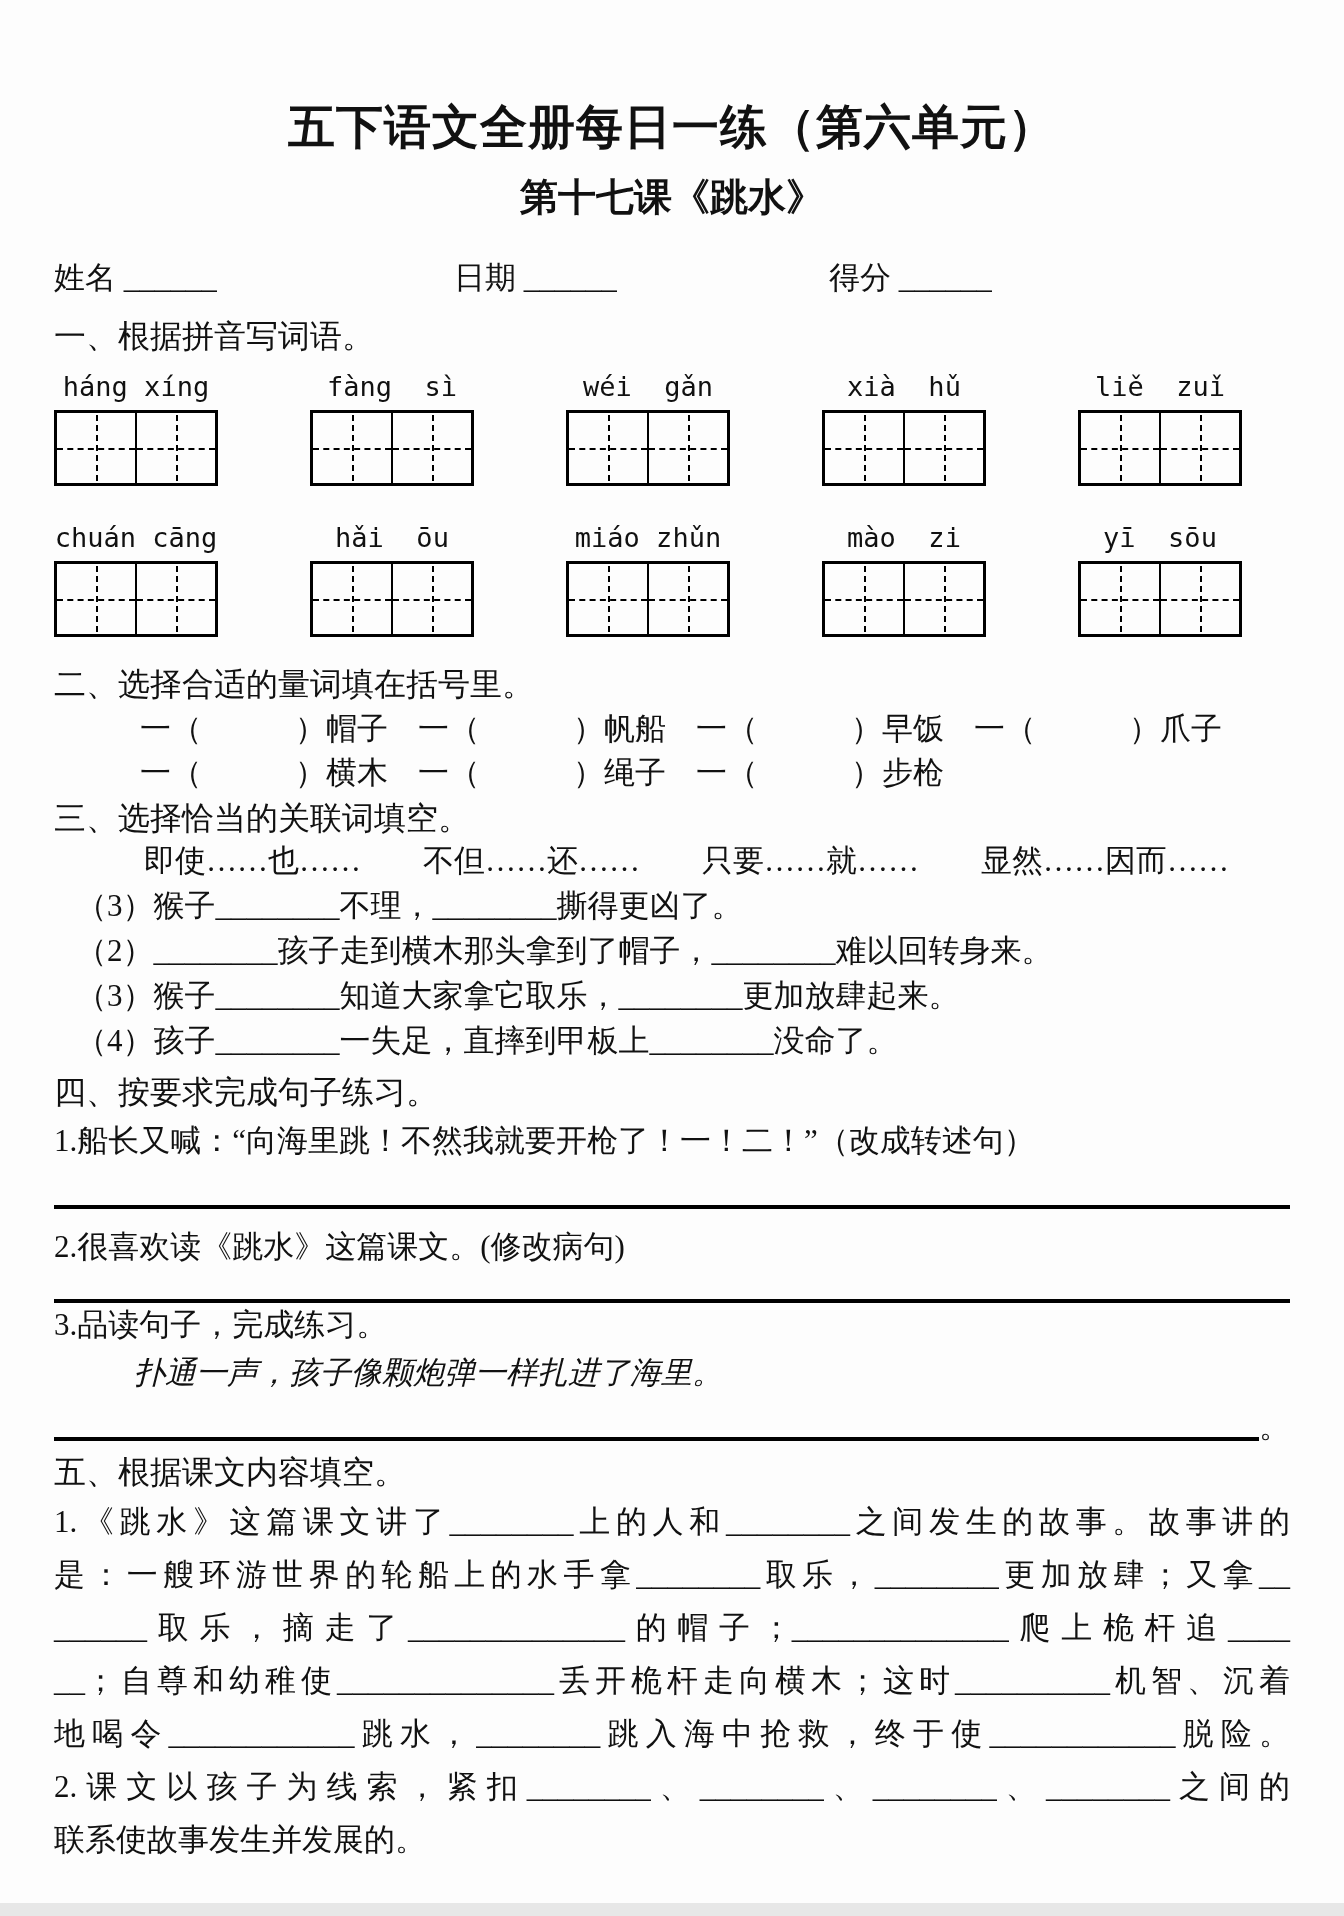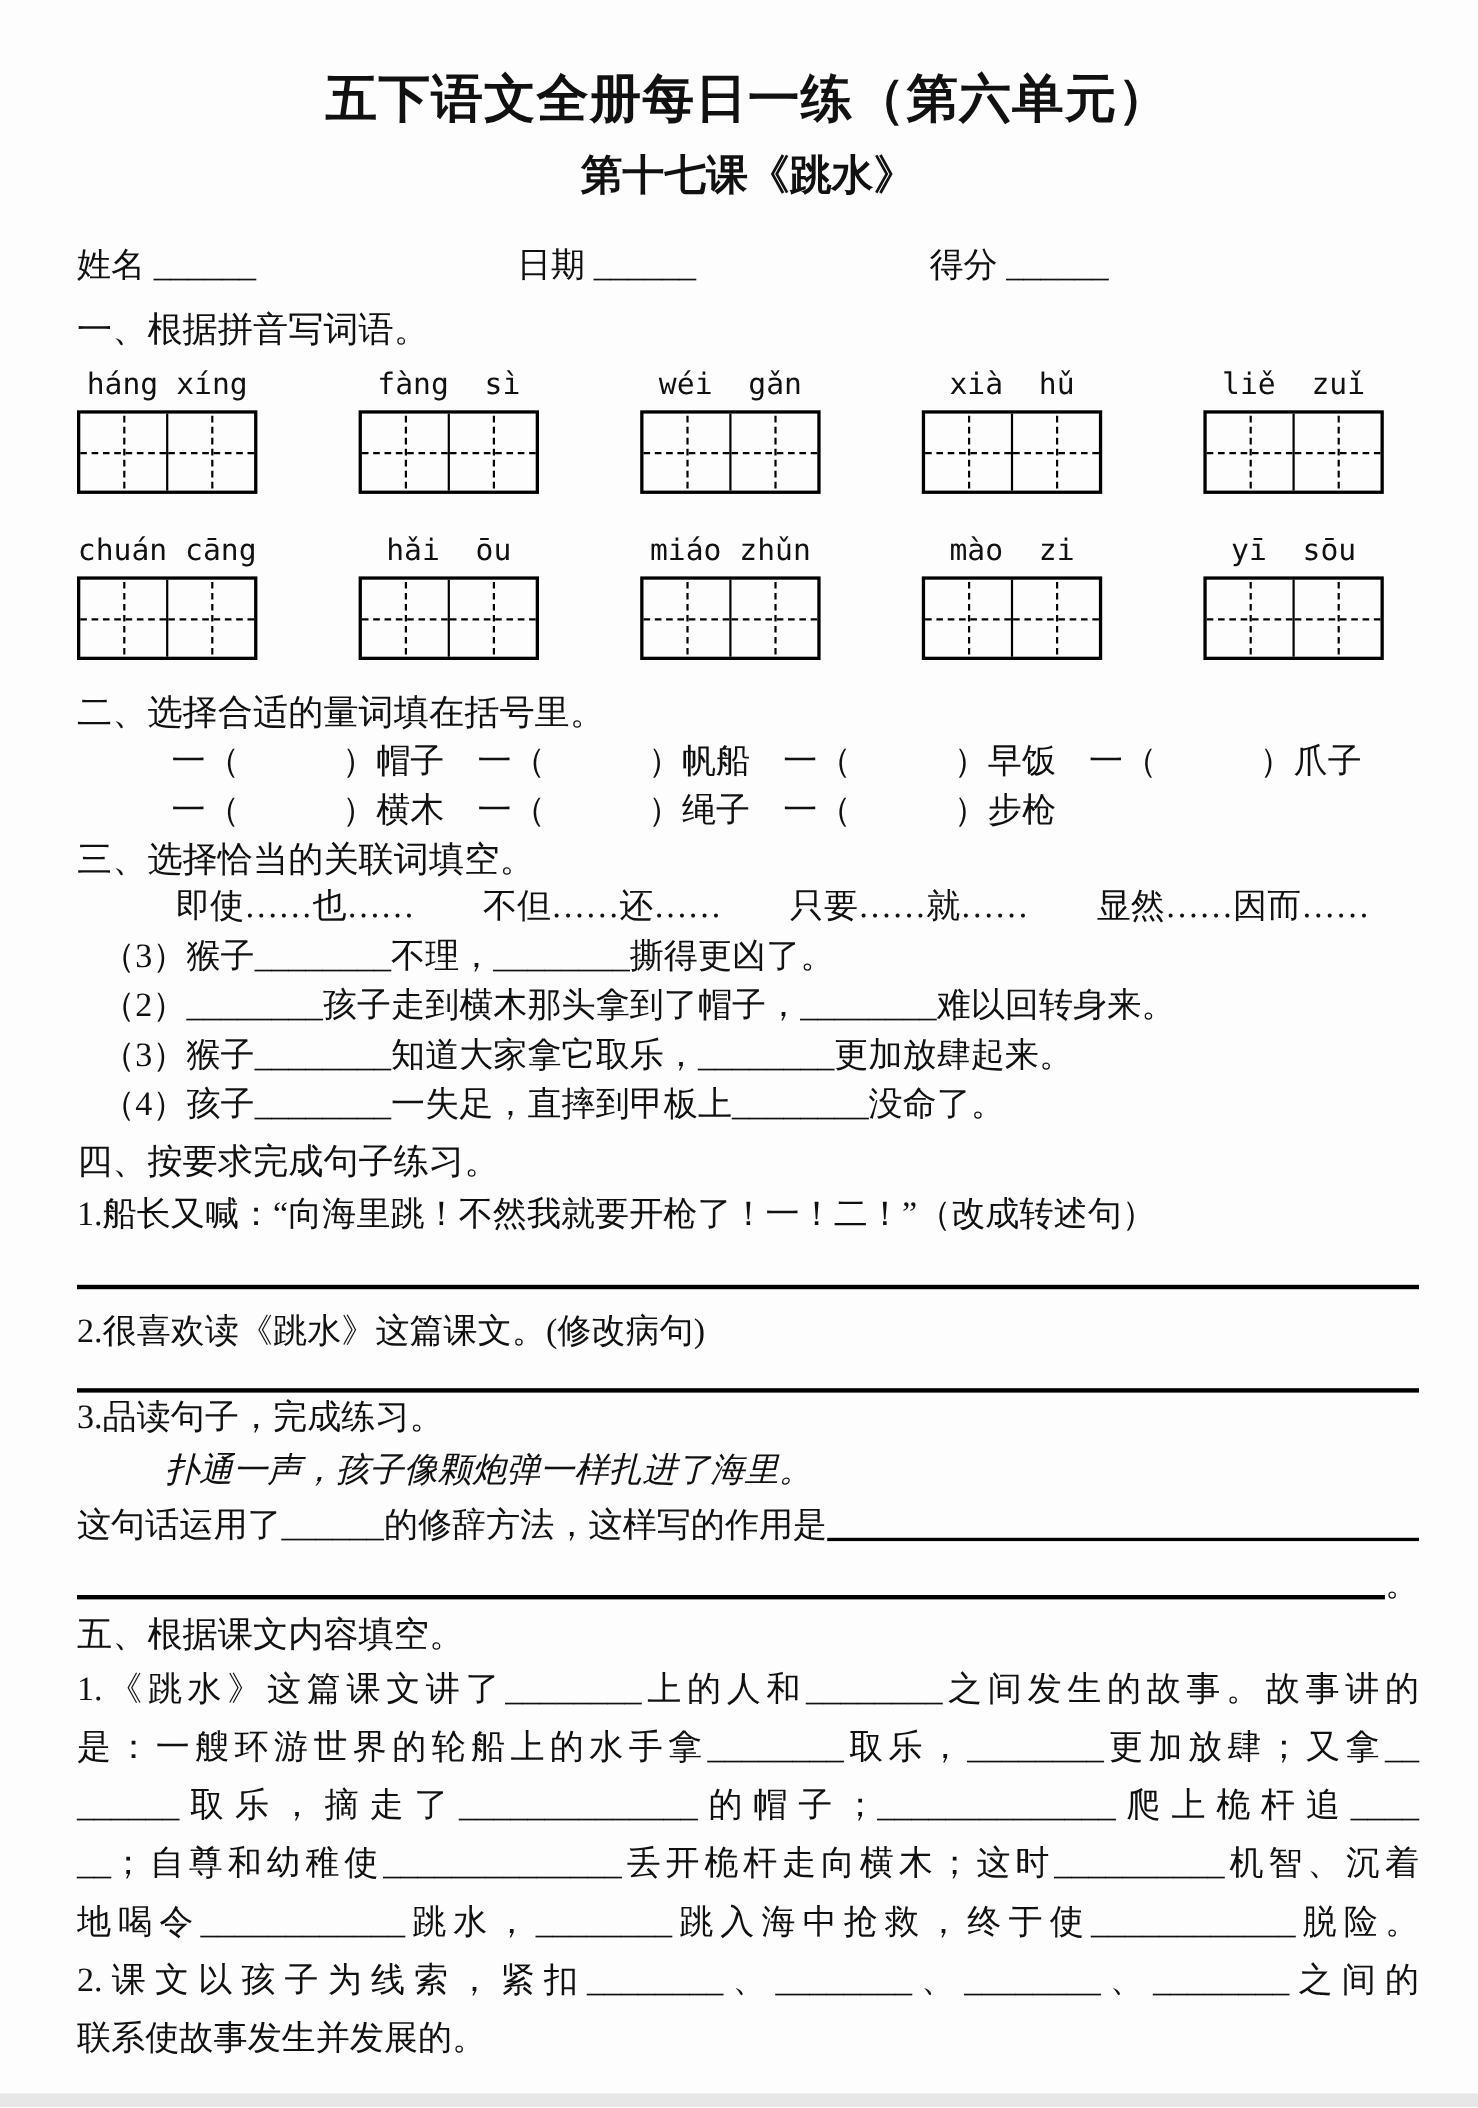--- a/index.html
+++ b/index.html
@@ -2,21 +2,21 @@
 <html><head>
 <meta charset="utf-8">
 <style>
   * { margin:0; padding:0; box-sizing:border-box; }
   html,body { background:#ffffff; }
   .page {
     position:relative; width:1344px; height:1916px; background:#fdfdfd;
     font-family:"Liberation Serif","DejaVu Serif",serif; color:#111;
     overflow:hidden;
   }
-  .content { position:absolute; top:0; left:16px; right:0; padding:62px 54px 0 54px; }
+  .content { position:absolute; top:0; left:0; right:0; padding:99px 54px 0 54px; }
   .title { font-size:47px; font-weight:700; text-align:center; line-height:56px; letter-spacing:1px; }
   .subtitle { font-size:38px; font-weight:700; text-align:center; line-height:48px; margin-top:18px; }
 
   .meta { display:flex; margin-top:36px; font-size:31px; line-height:42px; }
   .m-item { white-space:pre; }
   .m-name { width:400px; }
   .m-date { width:375px; }
   .blank-txt { letter-spacing:0; }
 
   .s-heading { font-size:32px; line-height:42px; }
@@ -179,24 +179,20 @@
     <div class="s3-item">（3）猴子________知道大家拿它取乐，________更加放肆起来。</div>
     <div class="s3-item">（4）孩子________一失足，直摔到甲板上________没命了。</div>
 
     <div class="s-heading sh4">四、按要求完成句子练习。</div>
     <div class="s4-line q1">1.船长又喊：“向海里跳！不然我就要开枪了！一！二！”（改成转述句）</div>
     <div class="rule rule1"></div>
     <div class="s4-line q2">2.很喜欢读《跳水》这篇课文。(修改病句)</div>
     <div class="rule rule2"></div>
     <div class="s4-line q3h">3.品读句子，完成练习。</div>
     <div class="quote">扑通一声，孩子像颗炮弹一样扎进了海里。</div>
-    <div class="fill-line">
-      <span class="fl-text">这句话运用了______的修辞方法，这样写的作用是</span>
-      <span class="fl-blank"></span>
-    </div>
     <div class="rule-end">
       <span class="stretch"></span>
       <span>。</span>
     </div>
 
     <div class="s-heading sh5">五、根据课文内容填空。</div>
     <div class="s5-block">
       <div class="s5-line jline">1.《跳水》这篇课文讲了________上的人和________之间发生的故事。故事讲的</div>
       <div class="s5-line jline">是：一艘环游世界的轮船上的水手拿________取乐，________更加放肆；又拿__</div>
       <div class="s5-line jline">______取乐，摘走了______________的帽子；______________爬上桅杆追____</div>

